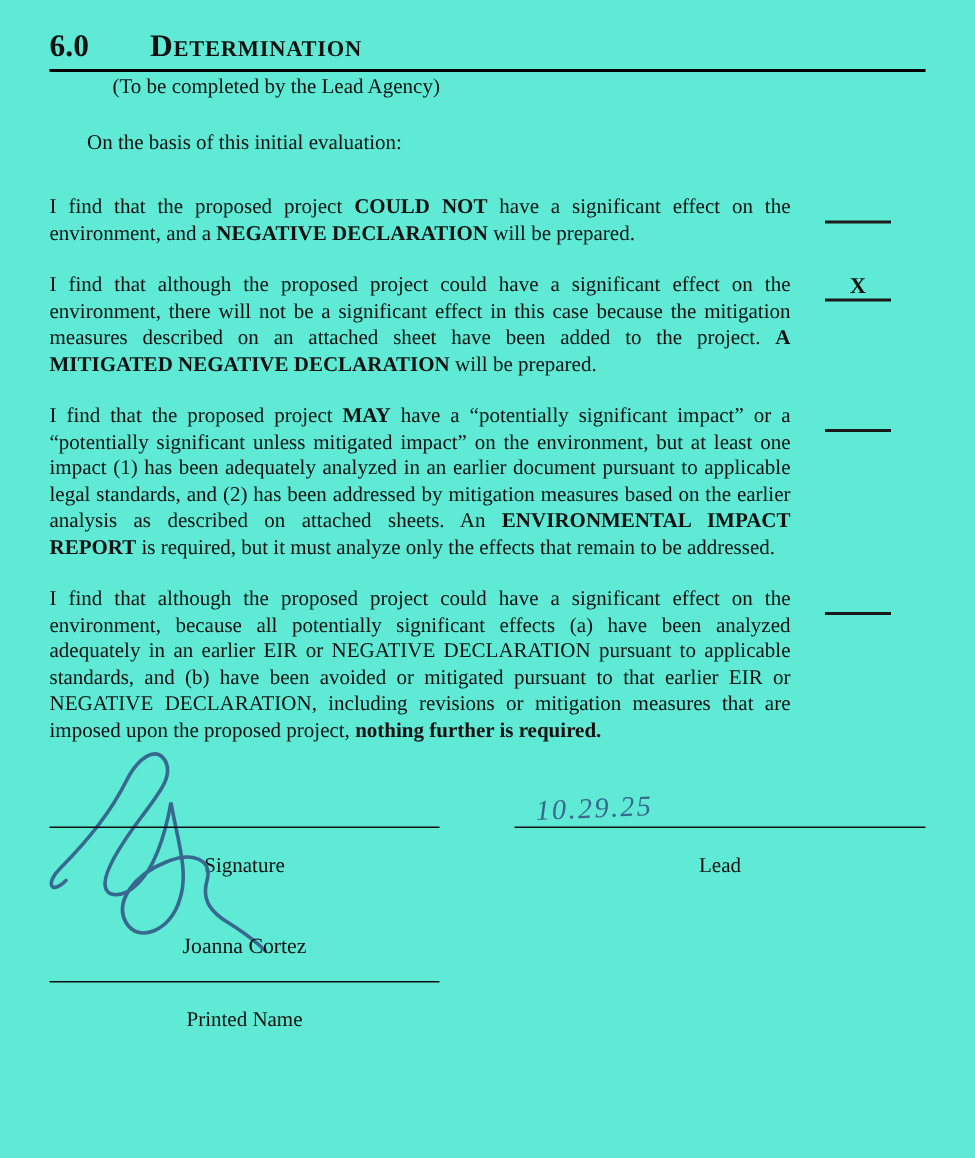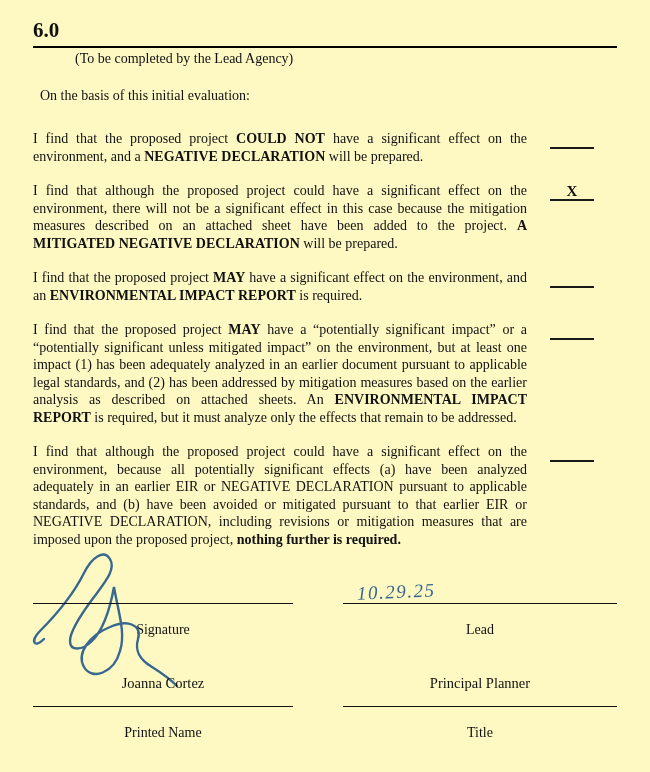--- a/index.html
+++ b/index.html
@@ -1,20 +1,20 @@
 <!DOCTYPE html>
 <html><head>
 <meta charset="utf-8">
 <style>
   html, body { margin:0; padding:0; background:#ffffff; }
   .page {
     position: relative;
     width: 650px;
     height: 772px;
-    background: #fef9c3;
+    background: #5eead4;
     font-family: "Liberation Serif", "DejaVu Serif", serif;
     color: #111111;
     overflow: hidden;
     box-sizing: border-box;
     padding: 18px 33px 0 33px;
   }
 
   
   .sec-header {
     display: flex;
@@ -34,21 +34,21 @@
     font-variant: small-caps;
     letter-spacing: 0.5px;
   }
   .subtitle {
     margin-left: 42px;
     margin-top: 3px;
     font-size: 14px;
   }
   .intro {
     margin-top: 21px;
-    margin-left: 7px;
+    margin-left: 25px;
     font-size: 14px;
   }
 
   
   .findings { margin-top: 26px; }
   .finding {
     display: flex;
     align-items: flex-start;
     margin-bottom: 17px;
   }
@@ -128,42 +128,37 @@
   }
   b { font-weight: bold; }
 </style>
 </head>
 <body>
 
 <div class="page">
 
   <div class="sec-header">
     <span class="sec-num">6.0</span>
+    <span class="sec-title">Determination</span>
   </div>
   <div class="subtitle">(To be completed by the Lead Agency)</div>
 
   <div class="intro">On the basis of this initial evaluation:</div>
 
   <div class="findings" id="findings">
       <div class="finding">
         <p class="finding-text"><span>I find that the proposed project </span><b>COULD NOT</b><span> have a significant effect on the environment, and a </span><b>NEGATIVE DECLARATION</b><span> will be prepared.</span></p>
         <div class="check-col">
           <div class="check-line"></div>
         </div>
       </div>
       <div class="finding">
         <p class="finding-text"><span>I find that although the proposed project could have a significant effect on the environment, there will not be a significant effect in this case because the mitigation measures described on an attached sheet have been added to the project. </span><b>A MITIGATED NEGATIVE DECLARATION</b><span> will be prepared.</span></p>
         <div class="check-col">
           <div class="check-line"><span>X</span></div>
-        </div>
-      </div>
-      <div class="finding">
-        <p class="finding-text"><span>I find that the proposed project </span><b>MAY</b><span> have a significant effect on the environment, and an </span><b>ENVIRONMENTAL IMPACT REPORT</b><span> is required.</span></p>
-        <div class="check-col">
-          <div class="check-line"></div>
         </div>
       </div>
       <div class="finding">
         <p class="finding-text"><span>I find that the proposed project </span><b>MAY</b><span> have a “potentially significant impact” or a “potentially significant unless mitigated impact” on the environment, but at least one impact (1) has been adequately analyzed in an earlier document pursuant to applicable legal standards, and (2) has been addressed by mitigation measures based on the earlier analysis as described on attached sheets. An </span><b>ENVIRONMENTAL IMPACT REPORT</b><span> is required, but it must analyze only the effects that remain to be addressed.</span></p>
         <div class="check-col">
           <div class="check-line"></div>
         </div>
       </div>
       <div class="finding">
         <p class="finding-text"><span>I find that although the proposed project could have a significant effect on the environment, because all potentially significant effects (a) have been analyzed adequately in an earlier EIR or NEGATIVE DECLARATION pursuant to applicable standards, and (b) have been avoided or mitigated pursuant to that earlier EIR or NEGATIVE DECLARATION, including revisions or mitigation measures that are imposed upon the proposed project, </span><b>nothing further is required.</b></p>
@@ -191,21 +186,15 @@
   </div>
 
   <div class="name-row">
     <div class="field-left">
       <div class="line-slot name-slot">
         <div class="field-value">Joanna Cortez</div>
       </div>
       <div class="field-label">Printed Name</div>
     </div>
     <div class="field-gap"></div>
-    <div class="field-right">
-      <div class="line-slot name-slot">
-        <div class="field-value">Principal Planner</div>
-      </div>
-      <div class="field-label">Title</div>
-    </div>
   </div>
 
 </div>
 
 </body></html>

